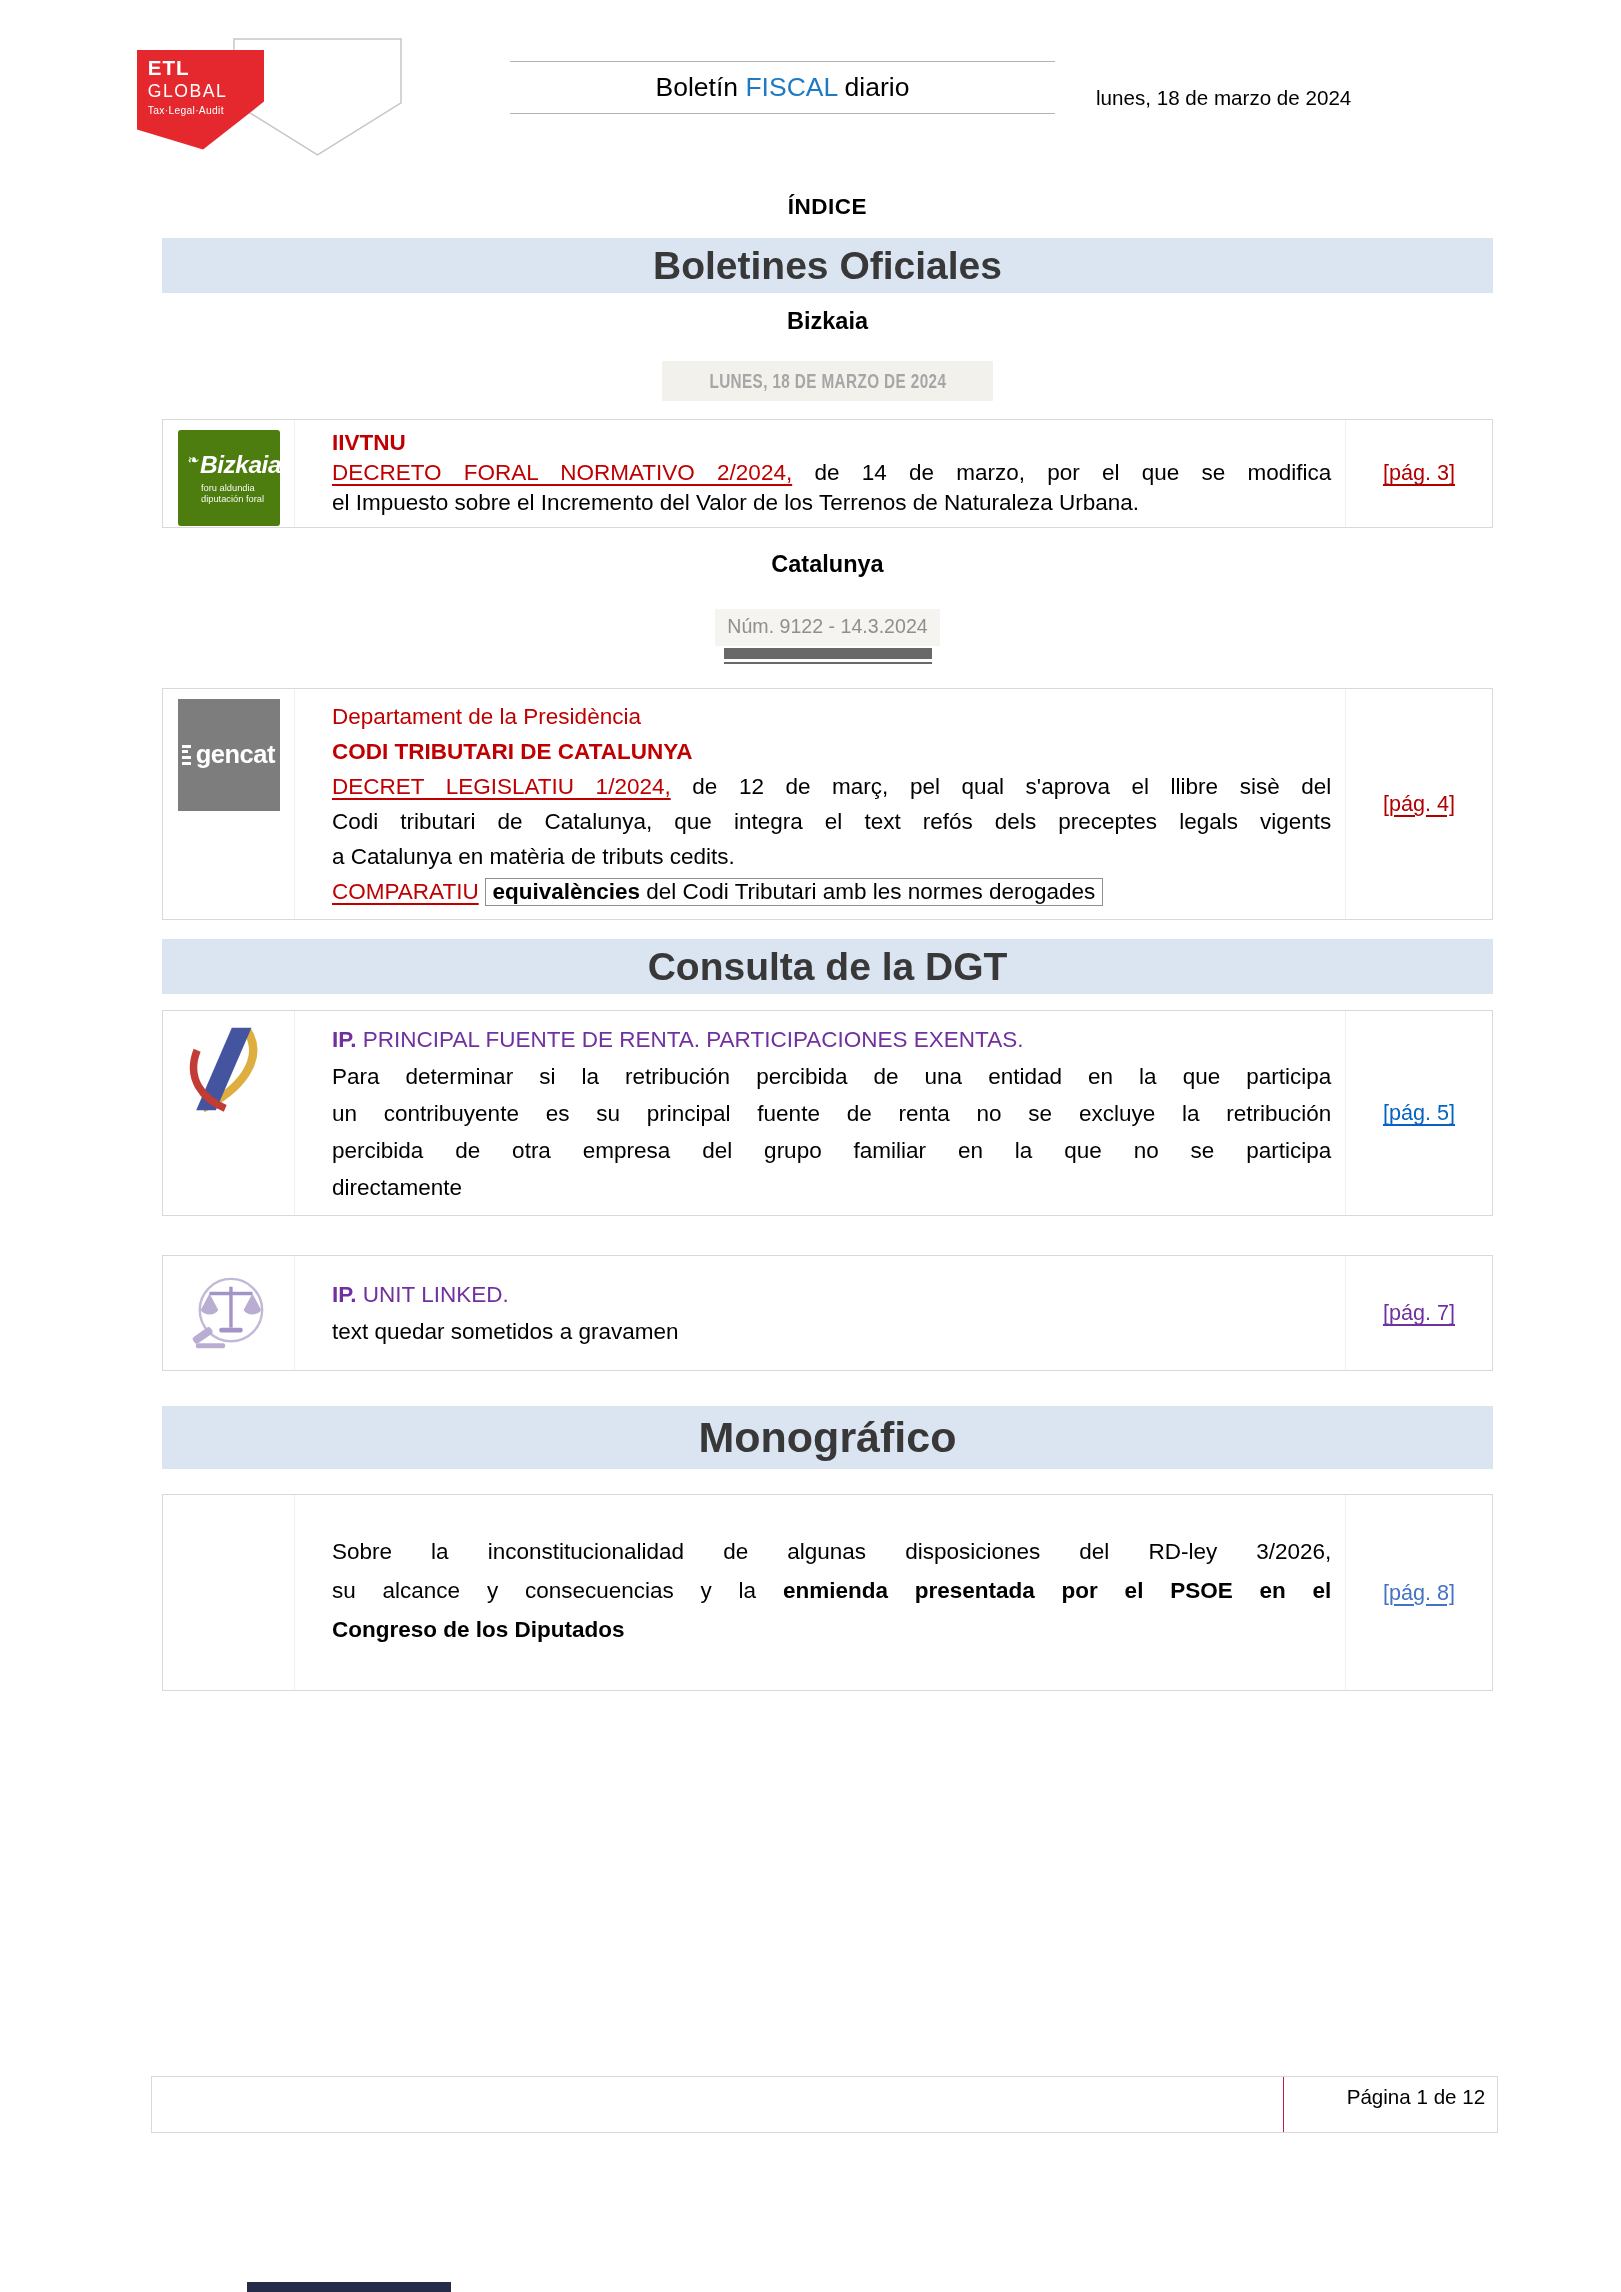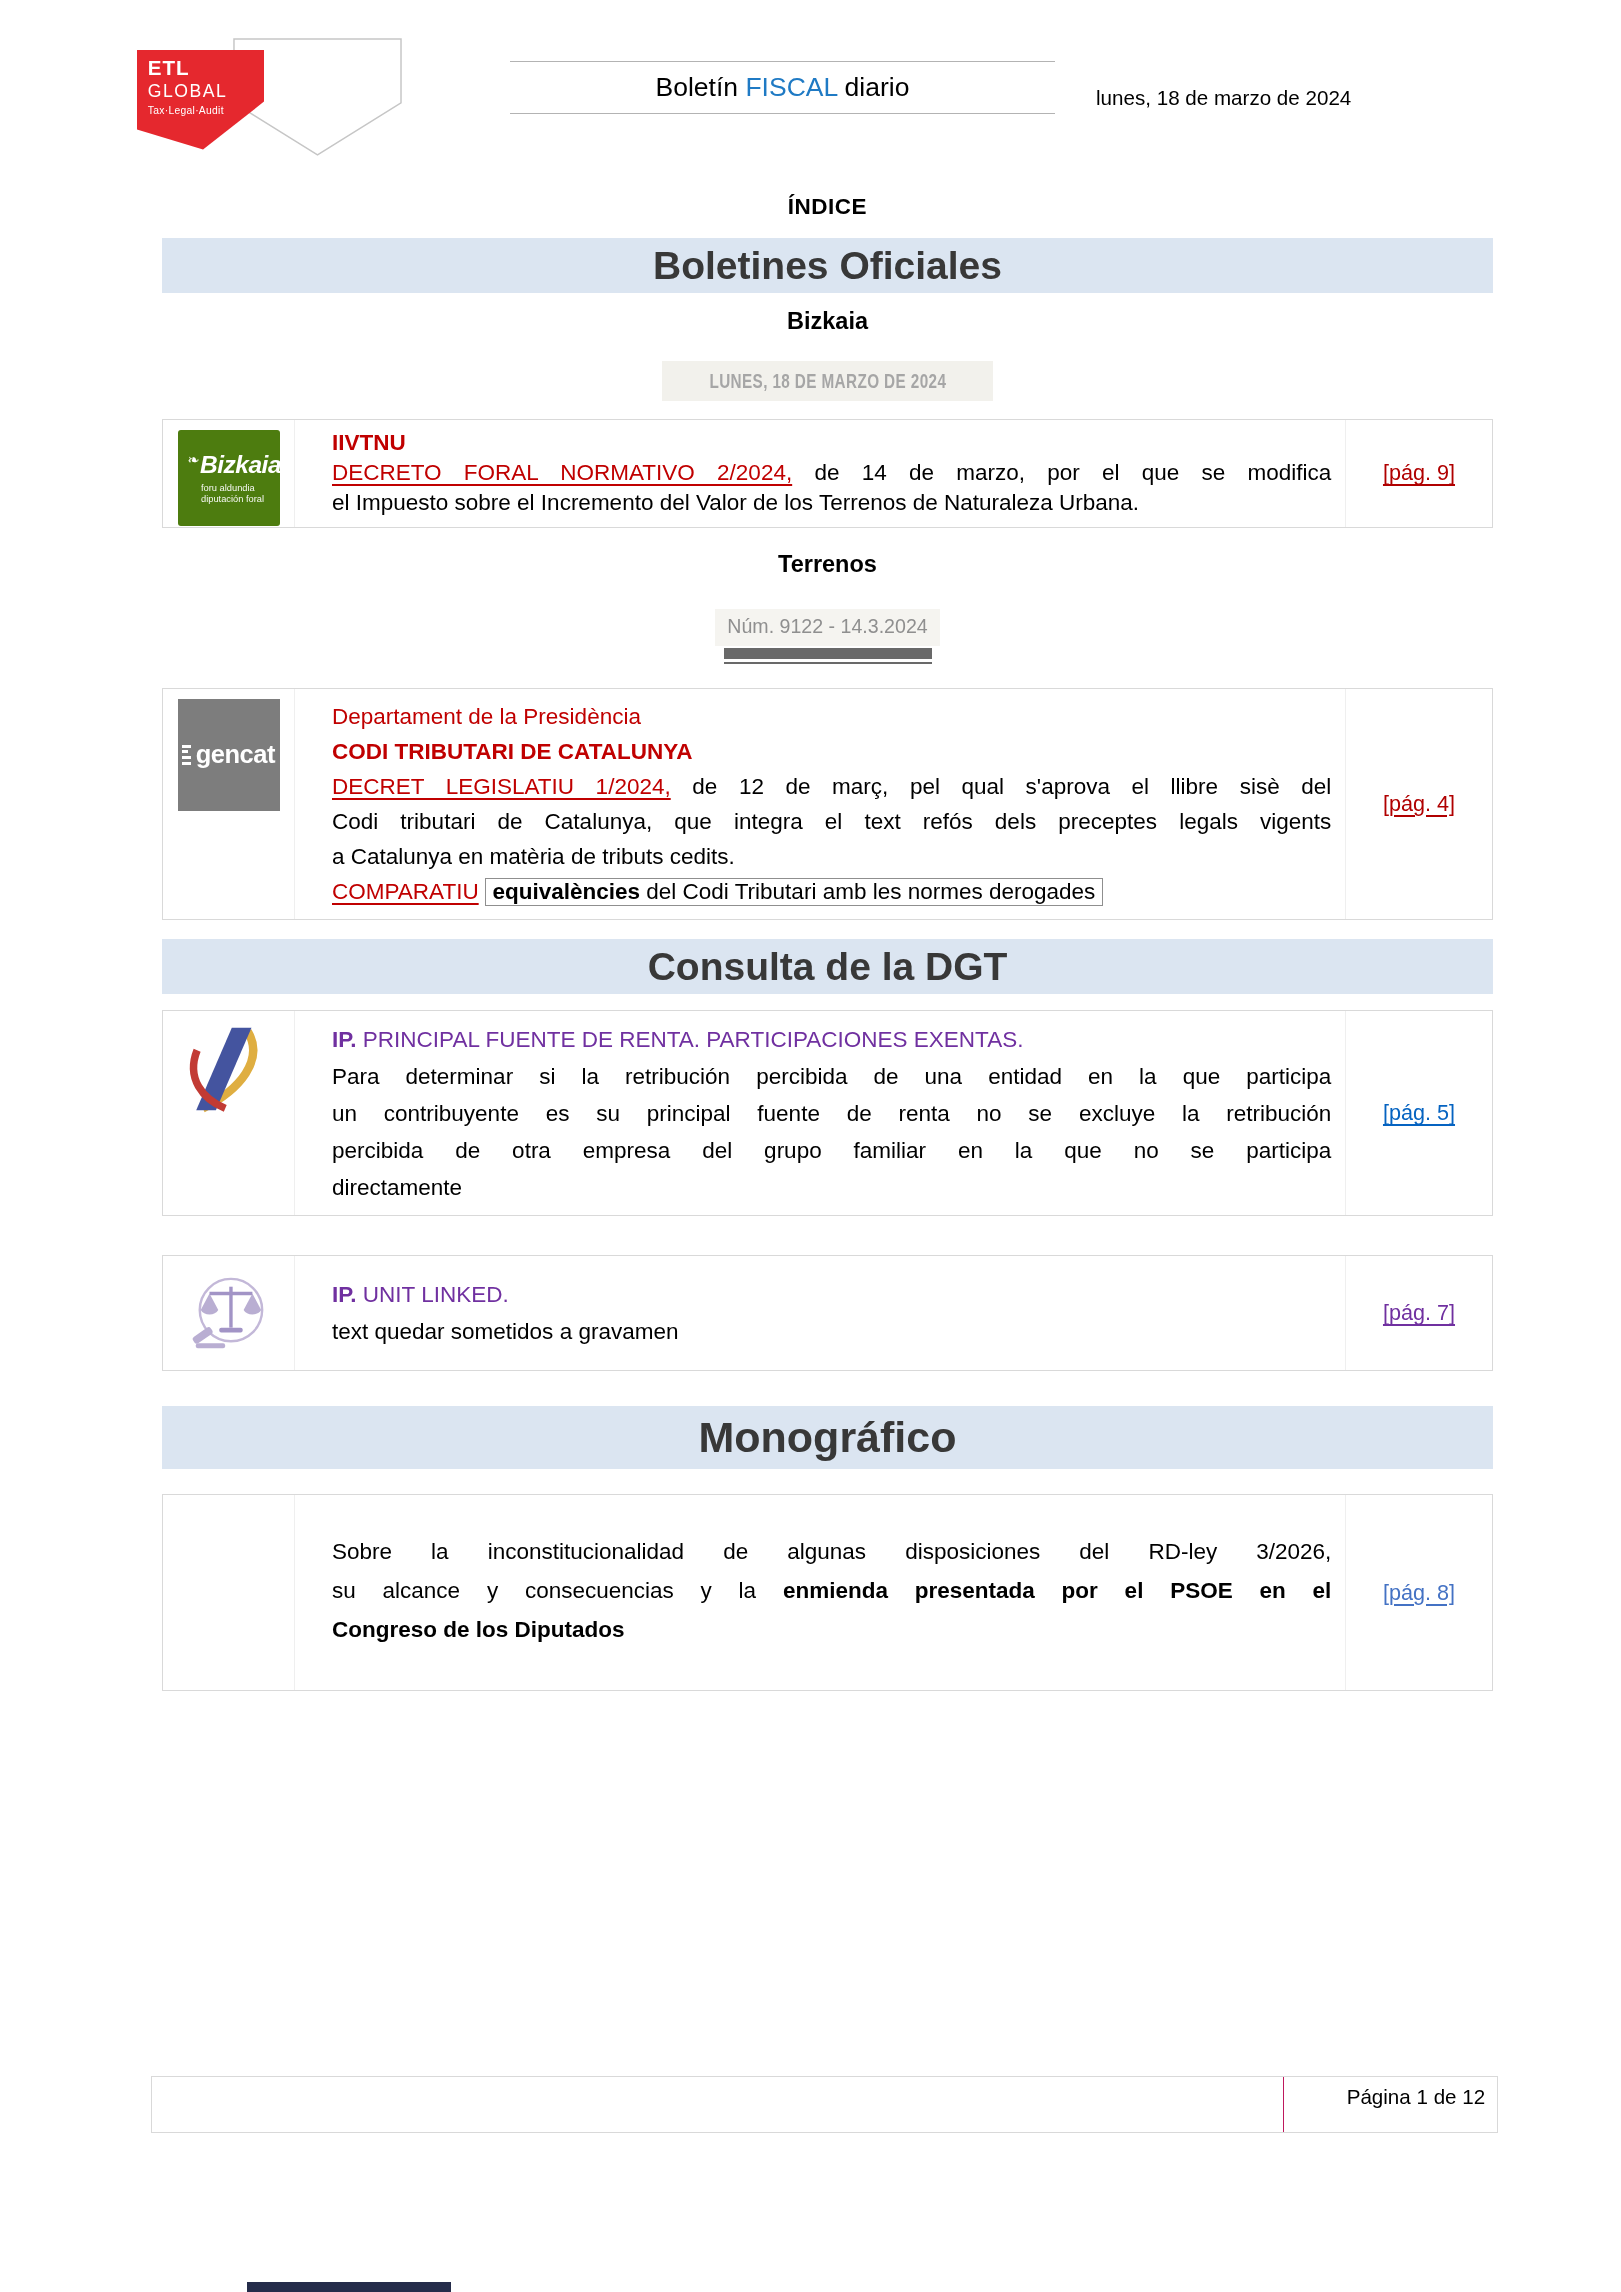--- a/index.html
+++ b/index.html
@@ -131,25 +131,25 @@
             <div>diputación foral</div>
           </div>
         </div>
       </div>
       <div class="cell-text">
         <div class="t-red b">IIVTNU</div>
         <div class="jline"><span class="rlink">DECRETO FORAL NORMATIVO 2/2024,</span><span> de 14 de marzo, por el que se modifica</span></div>
         <div>el Impuesto sobre el Incremento del Valor de los Terrenos de Naturaleza Urbana.</div>
       </div>
       <div class="cell-page">
-          <span class="pag pag-3">[pág. 9]</span>
-        </div>
-    </div>
-
-    <div class="region-h cat">Terrenos</div>
+          <span class="pag pag-3">[pág. 3]</span>
+        </div>
+    </div>
+
+    <div class="region-h cat">Catalunya</div>
     <div class="stamp2-block">
       <div class="stamp2-inner">
         <span class="stamp2">Núm. 9122 - 14.3.2024</span>
         <span class="stamp2-bar"></span>
         <span class="stamp2-line"></span>
       </div>
     </div>
 
     <div class="row row-catalunya">
       <div class="cell-icon">

